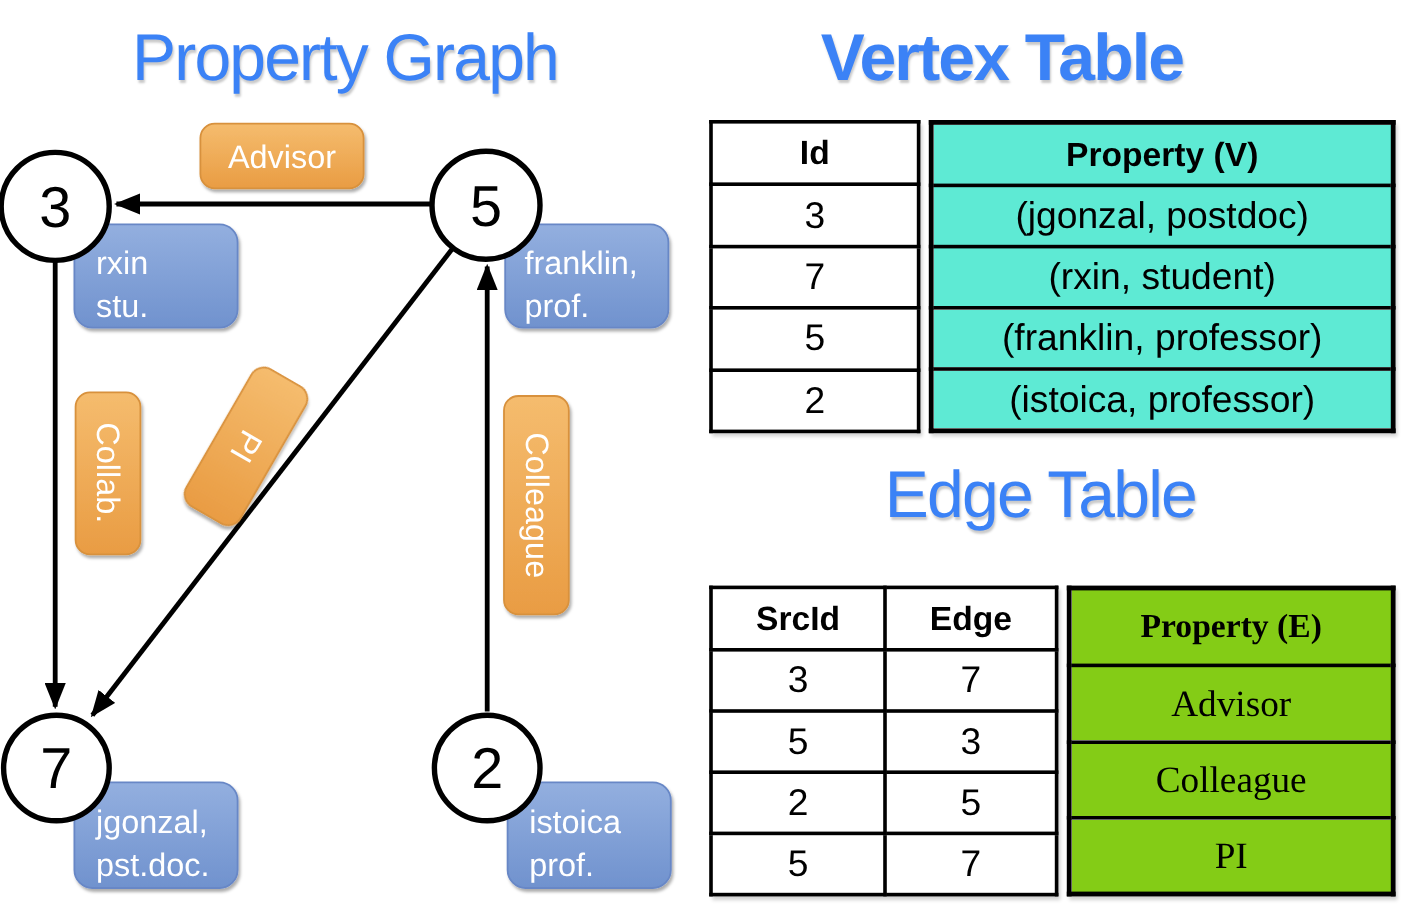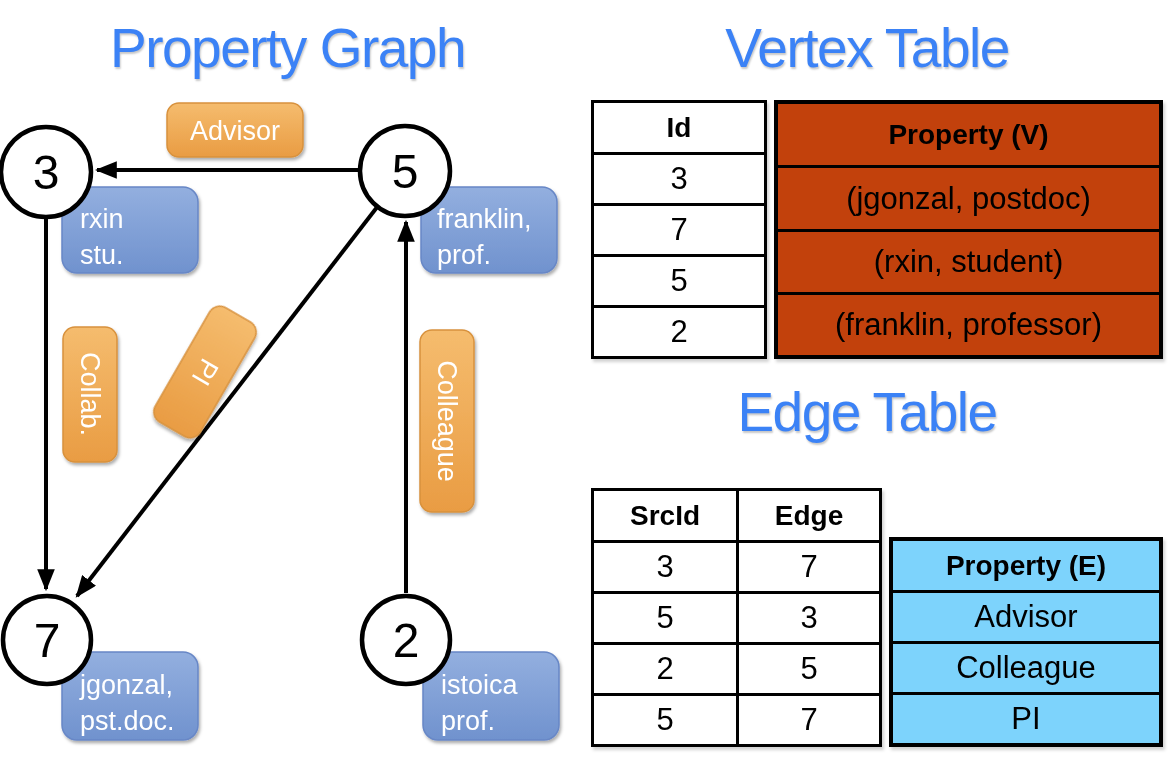--- a/index.html
+++ b/index.html
@@ -2,35 +2,35 @@
 <html><head>
 <meta charset="utf-8">
 <style>
   html,body{margin:0;padding:0;background:#fff;}
   .stage{position:relative;width:1170px;height:760px;background:#fff;overflow:hidden;
          font-family:"Liberation Sans",sans-serif;color:#000;}
   .title{position:absolute;font-size:55px;font-weight:400;letter-spacing:-1.5px;
          text-align:center;white-space:nowrap;color:#3b82f6;
          text-shadow:1px 2px 2px rgba(0,0,0,0.22);}
   .title-graph{left:0;top:16px;width:575px;}
-  .title-vertex{left:580px;top:16px;width:574px;}
+  .title-vertex{left:548px;top:16px;width:574px;font-weight:bold;}
   .title-edge{left:580px;top:380px;width:574px;}
 
   .graph-svg{position:absolute;left:0;top:0;}
 
   .tbl-wrap{position:absolute;display:flex;gap:7px;}
   .tbl{border-collapse:collapse;table-layout:fixed;
        box-shadow:2px 3px 3px rgba(0,0,0,0.18);}
   .tbl th,.tbl td{border:3px solid #000;text-align:center;vertical-align:middle;
        padding:0;overflow:hidden;white-space:nowrap;}
   .tbl th{height:49px;font-size:28px;font-weight:bold;}
   .tbl td{height:48px;font-size:31px;font-weight:400;}
   .prop-tbl{border:4px solid #000;}
-  .blue-col th,.blue-col td{background:#c2410c;}
-  .peach-col th,.peach-col td{background:#7dd3fc;}
+  .blue-col th,.blue-col td{background:#5eead4;}
+  .peach-col th,.peach-col td{background:#84cc16;font-family:Liberation Serif, serif;}
   .num-cell{font-size:33px;}
 </style>
 </head>
 <body>
 
 <div class="stage">
 
   <div class="title title-graph">Property Graph</div>
   <div class="title title-vertex">Vertex Table</div>
   <div class="title title-edge">Edge Table</div>
@@ -149,25 +149,28 @@
           </tr>
       <tr>
             <td>(jgonzal, postdoc)</td>
           </tr>
       <tr>
             <td>(rxin, student)</td>
           </tr>
       <tr>
             <td>(franklin, professor)</td>
           </tr>
+      <tr>
+            <td>(istoica, professor)</td>
+          </tr>
     </tbody>
       </table>
   </div>
 
-  <div class="tbl-wrap" style="left:591px;top:488px;align-items:flex-end;">
+  <div class="tbl-wrap" style="left:591px;top:488px;">
     <table class="tbl" style="width:291px;">
       <tbody>
           <tr>
         <th style="width:142px;">SrcId</th>
         <th>Edge</th>
       </tr>
       <tr>
         <td class="num-cell">3</td>
         <td class="num-cell">7</td>
       </tr>

